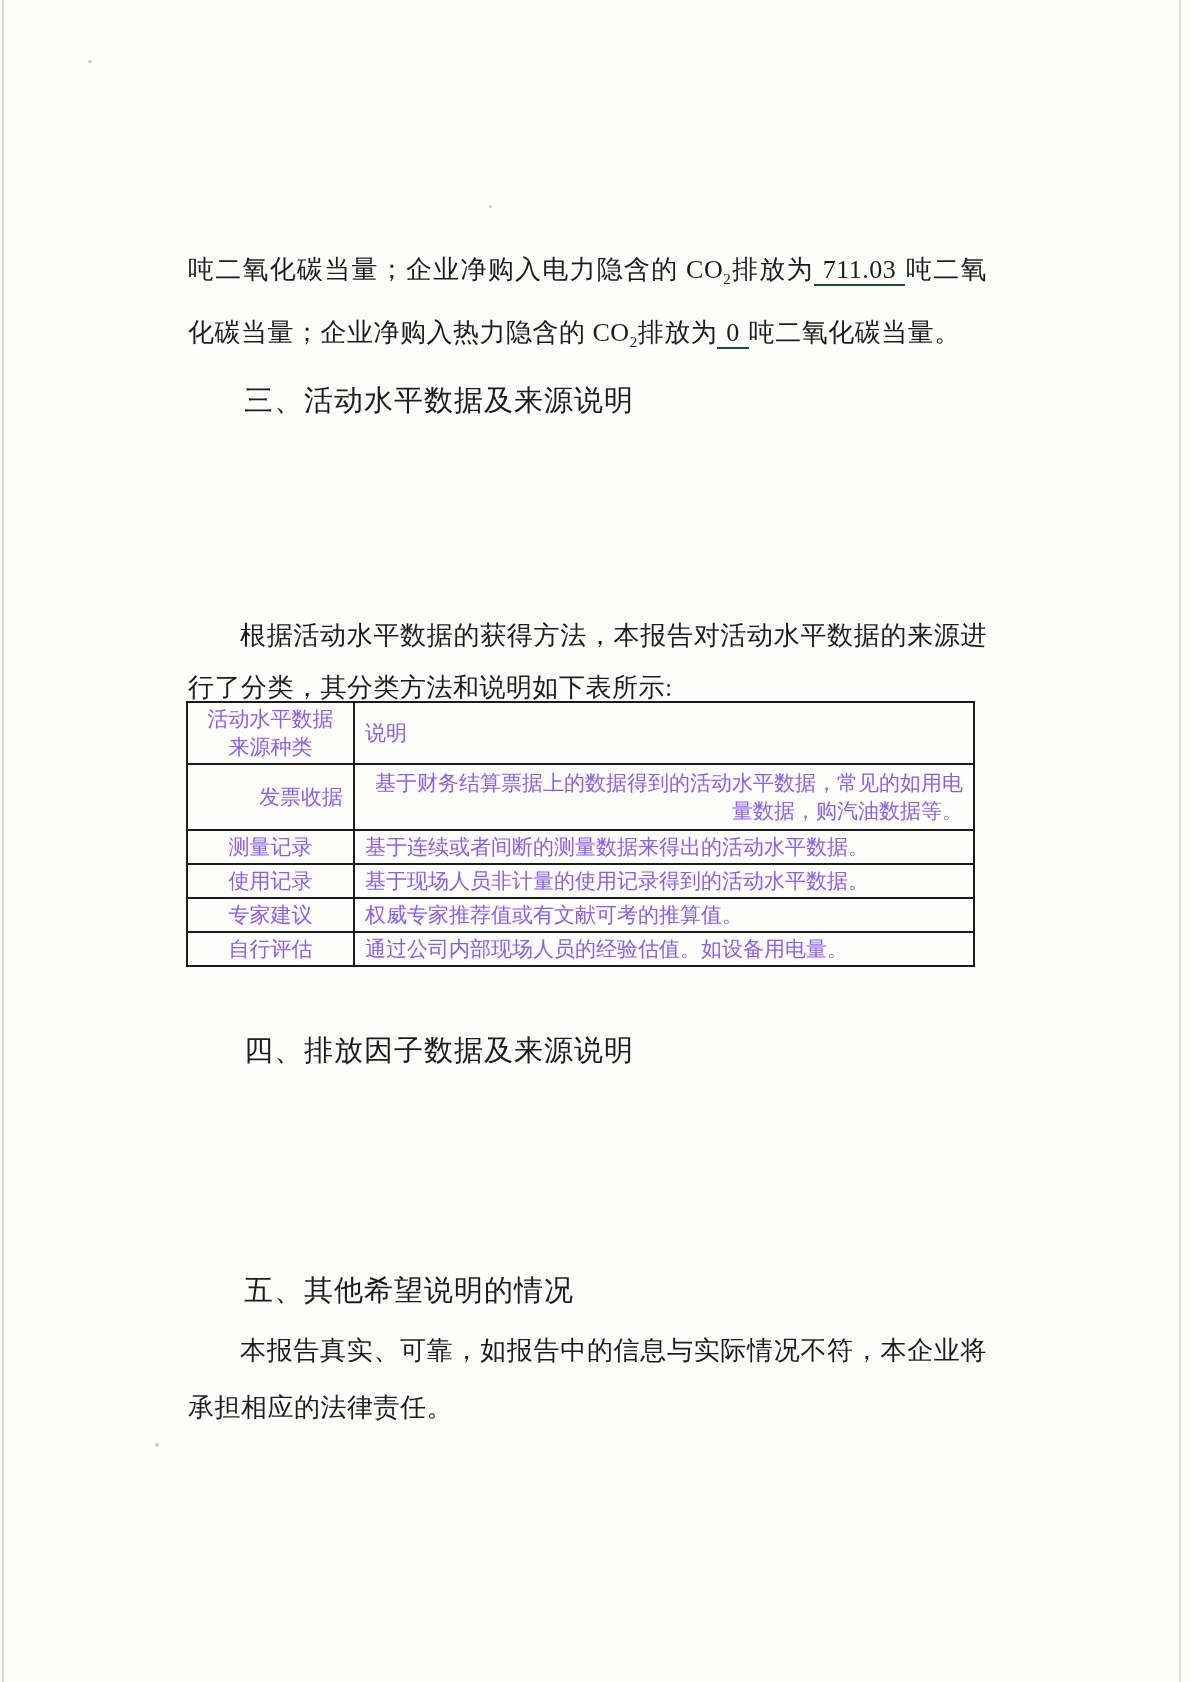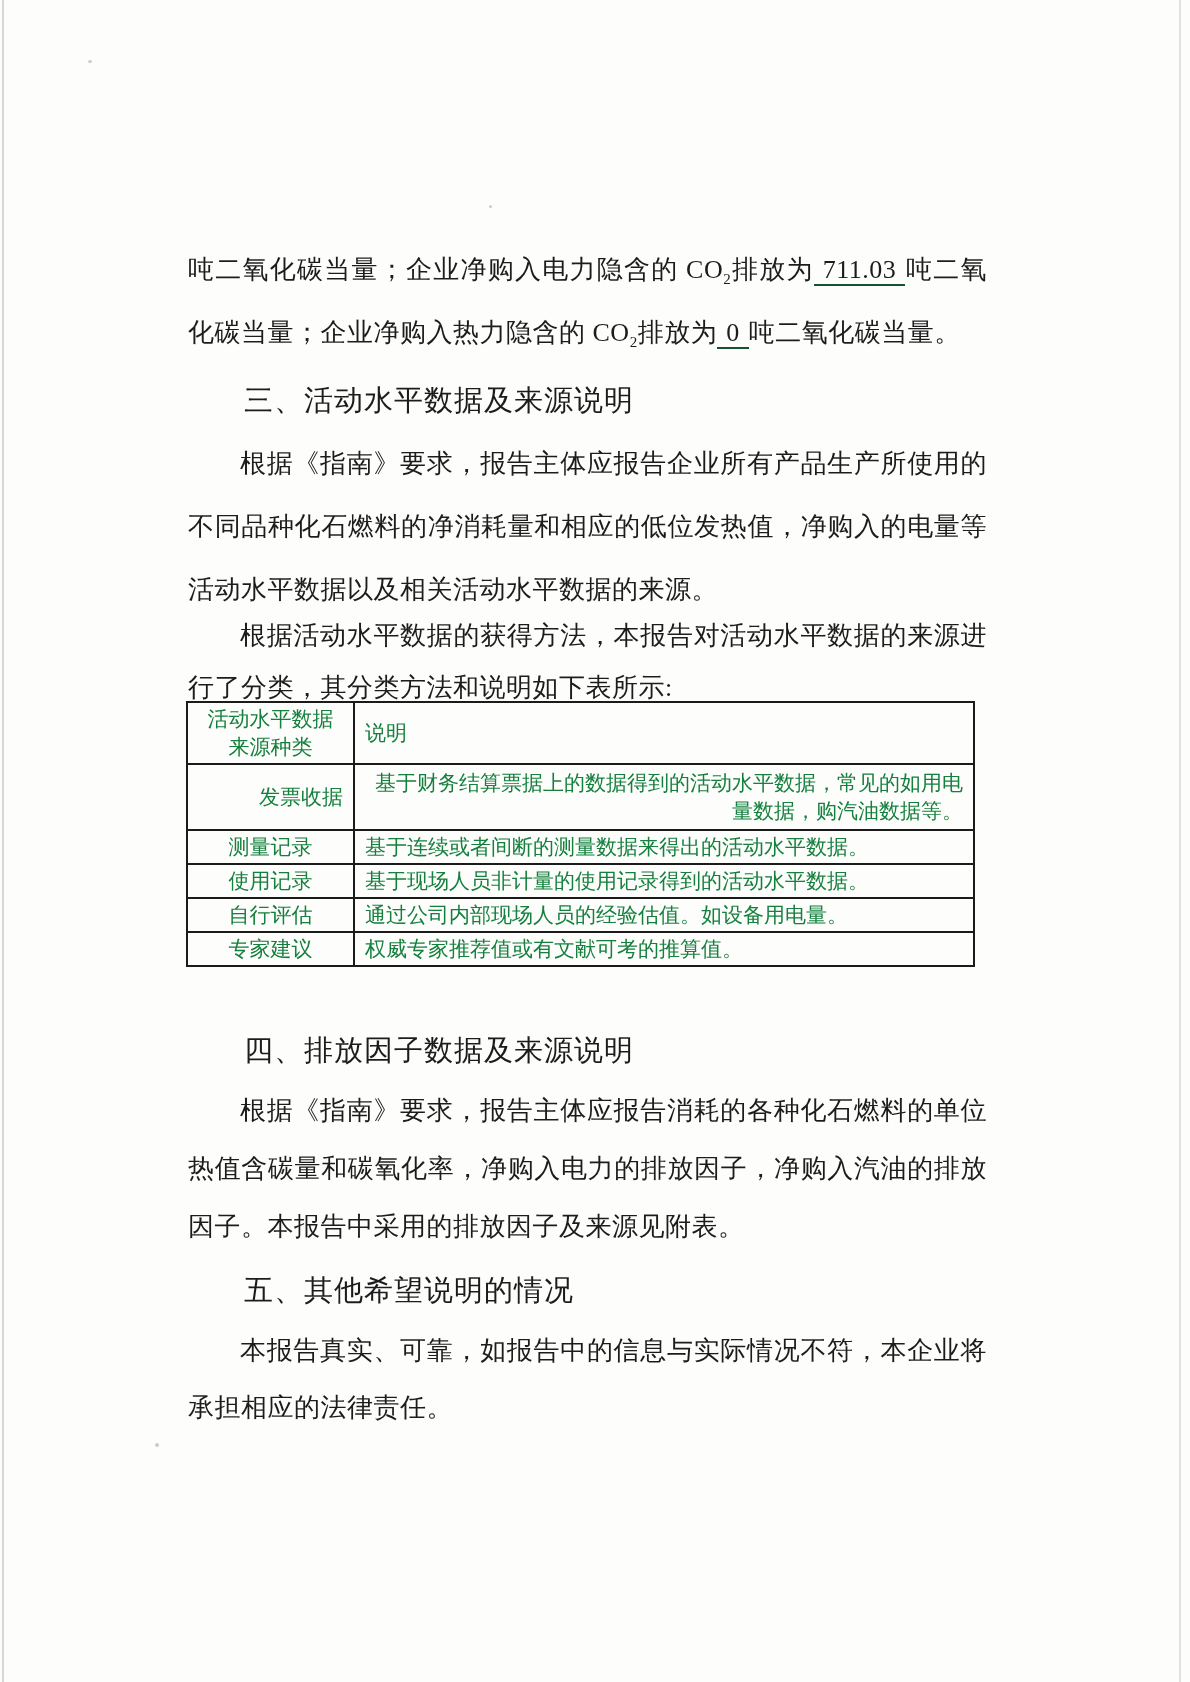--- a/index.html
+++ b/index.html
@@ -43,21 +43,21 @@
     white-space:nowrap;
   }
 
   
   table.src-table{
     position:absolute;left:186px;top:701px;
     width:789px;
     border-collapse:collapse;
     table-layout:fixed;
     font-size:21px;
-    color:#15803d;
+    color:#8b5cf6;
   }
   table.src-table th, table.src-table td{
     border:2px solid #1b1b1b;
     padding:2px 10px;
     line-height:28px;
     vertical-align:middle;
   }
   table.src-table col.c1{width:167px;}
   th.src-col{font-weight:400;text-align:center;height:54px;padding:2px 8px;}
   th.desc-col{font-weight:400;text-align:left;}
@@ -73,21 +73,20 @@
   <div class="edge-left"></div>
   <div class="edge-right"></div>
   <div class="speck s1"></div>
   <div class="speck s2"></div>
   <div class="speck s3"></div>
 
   <p class="block body-text" style="top:212px"><span>吨二氧化碳当量；企业净购入电力隐含的 CO</span><sub class="co2">2</sub><span>排放为</span><span class="filled-value">711.03</span><span>吨二氧化碳当量；企业净购入热力隐含的 CO</span><sub class="co2">2</sub><span>排放为</span><span class="filled-value">0</span><span>吨二氧化碳当量。</span></p>
 
   <h3 class="heading" style="top:352px">三、活动水平数据及来源说明</h3>
 
-  <p class="block body-text indent" style="top:406px">根据《指南》要求，报告主体应报告企业所有产品生产所使用的不同品种化石燃料的净消耗量和相应的低位发热值，净购入的电量等活动水平数据以及相关活动水平数据的来源。</p>
 
   <p class="block body-text indent" style="top:584px;line-height:52px">根据活动水平数据的获得方法，本报告对活动水平数据的来源进行了分类，其分类方法和说明如下表所示:</p>
 
   <table class="src-table">
     <colgroup>
         <col class="c1">
         <col class="c2">
       </colgroup>
     <thead>
       <tr>
@@ -102,31 +101,30 @@
       </tr>
       <tr>
         <td class="src-cell">测量记录</td>
         <td class="desc-cell">基于连续或者间断的测量数据来得出的活动水平数据。</td>
       </tr>
       <tr>
         <td class="src-cell">使用记录</td>
         <td class="desc-cell">基于现场人员非计量的使用记录得到的活动水平数据。</td>
       </tr>
       <tr>
+        <td class="src-cell">专家建议</td>
+        <td class="desc-cell">权威专家推荐值或有文献可考的推算值。</td>
+      </tr>
+      <tr>
         <td class="src-cell">自行评估</td>
         <td class="desc-cell">通过公司内部现场人员的经验估值。如设备用电量。</td>
-      </tr>
-      <tr>
-        <td class="src-cell">专家建议</td>
-        <td class="desc-cell">权威专家推荐值或有文献可考的推算值。</td>
       </tr>
     </tbody>
   </table>
 
   <h3 class="heading" style="top:1002px">四、排放因子数据及来源说明</h3>
 
-  <p class="block body-text indent" style="top:1056px;line-height:58px">根据《指南》要求，报告主体应报告消耗的各种化石燃料的单位热值含碳量和碳氧化率，净购入电力的排放因子，净购入汽油的排放因子。本报告中采用的排放因子及来源见附表。</p>
 
   <h3 class="heading" style="top:1242px">五、其他希望说明的情况</h3>
 
   <p class="block body-text indent" style="top:1296px;line-height:57px">本报告真实、可靠，如报告中的信息与实际情况不符，本企业将承担相应的法律责任。</p>
 
 </div>
 
 </body></html>

